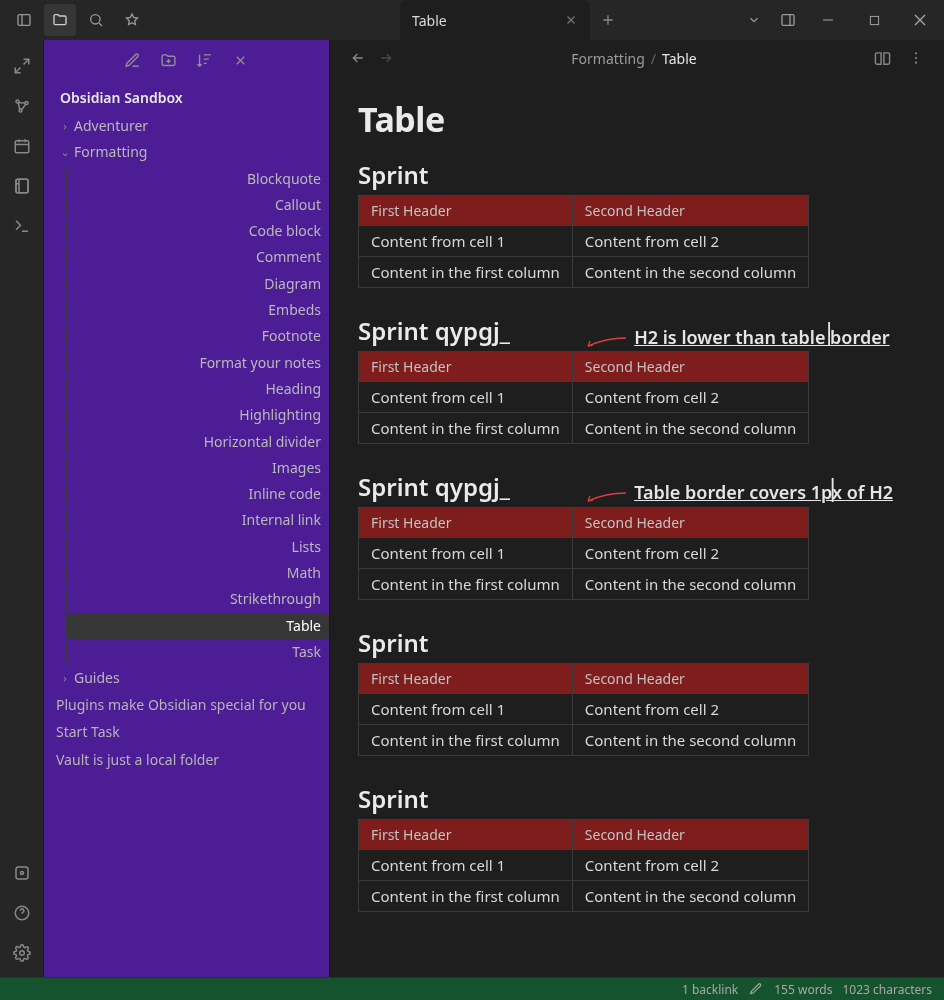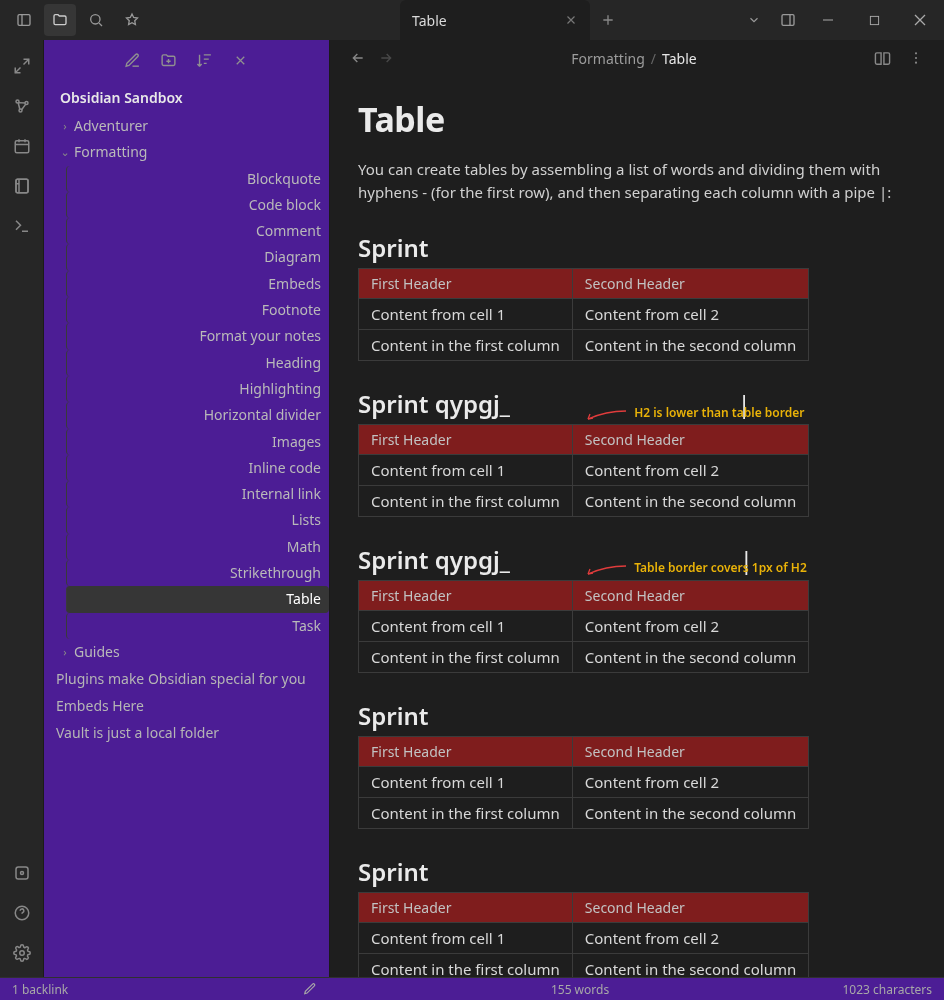--- a/index.html
+++ b/index.html
@@ -90,33 +90,33 @@
   table.demo {
     border-collapse: collapse; margin-bottom: 26px; margin-top: 4px;
   }
   table.demo th, table.demo td {
     border: 1px solid #3b3b3b; padding: 5px 12px; text-align:left;
     font-size: 15px; color:#d8d8d8;
   }
   table.demo th { font-weight:400; color:#c2c2c2; font-size: 14px; background:#7f1d1d; }
 
   .annot {
-    color: #eab308; font-size: 12px; position: relative;
+    color: #e5e5e5; font-size: 18px; position: relative; text-decoration: underline;
   }
   .annot-line1 { display:inline-block; transform: translate(70px, 4px); }
   .annot-line2 { display:inline-block; transform: translate(70px, 3px); }
   .arrow {
     display:inline-block; width: 42px; height: 10px; position:relative; margin-right:6px; top: 2px;
   }
   .arrow svg { position:absolute; left:0; top:0; }
 
   
   .statusbar {
-    height: 23px; background:#4c1d95; border-top:1px solid #303030;
-    display:flex; justify-content:space-between; align-items:center;
+    height: 23px; background:#14532d; border-top:1px solid #303030;
+    display:flex; justify-content:flex-end; align-items:center;
     padding: 0 12px; gap: 10px; font-size: 12px; color:#a8a8a8;
   }
   .statusbar .pen { width:16px; height:16px; display:inline-flex; align-items:center; justify-content:center; }
 
   svg { display:block; }
 </style>
 </head>
 <body>
 
 <div class="titlebar">
@@ -279,20 +279,23 @@
         <span>Adventurer</span>
         </div>
         <div class="tree-item depth0">
         <span class="chev">⌄</span>
         <span>Formatting</span>
         </div>
         <div class="tree-item depth1l">
             <span>Blockquote</span>
         </div>
         <div class="tree-item depth1l">
+            <span>Callout</span>
+        </div>
+        <div class="tree-item depth1l">
             <span>Code block</span>
         </div>
         <div class="tree-item depth1l">
             <span>Comment</span>
         </div>
         <div class="tree-item depth1l">
             <span>Diagram</span>
         </div>
         <div class="tree-item depth1l">
             <span>Embeds</span>
@@ -337,21 +340,21 @@
             <span>Task</span>
         </div>
         <div class="tree-item depth0">
         <span class="chev">›</span>
         <span>Guides</span>
         </div>
         <div class="tree-item plain-item">
         <span>Plugins make Obsidian special for you</span>
         </div>
         <div class="tree-item plain-item">
-        <span>Embeds Here</span>
+        <span>Start Task</span>
         </div>
         <div class="tree-item plain-item">
         <span>Vault is just a local folder</span>
         </div>
       </div>
   </div>
 
   <div class="content">
     <div class="content-header">
       <div class="nav-btn">
@@ -380,21 +383,20 @@
               <circle cx="12" cy="5" r="1.6"></circle>
               <circle cx="12" cy="12" r="1.6"></circle>
               <circle cx="12" cy="19" r="1.6"></circle>
             </svg>
         </div>
       </div>
     </div>
 
     <div class="doc" id="doc">
       <h1>Table</h1>
-      <p>You can create tables by assembling a list of words and dividing them with hyphens - (for the first row), and then separating each column with a pipe |:</p>
 
     <h2>Sprint</h2>
         <table class="demo">
           <thead>
             <tr>
               <th>First Header</th>
               <th>Second Header</th>
             </tr>
           </thead>
           <tbody>

